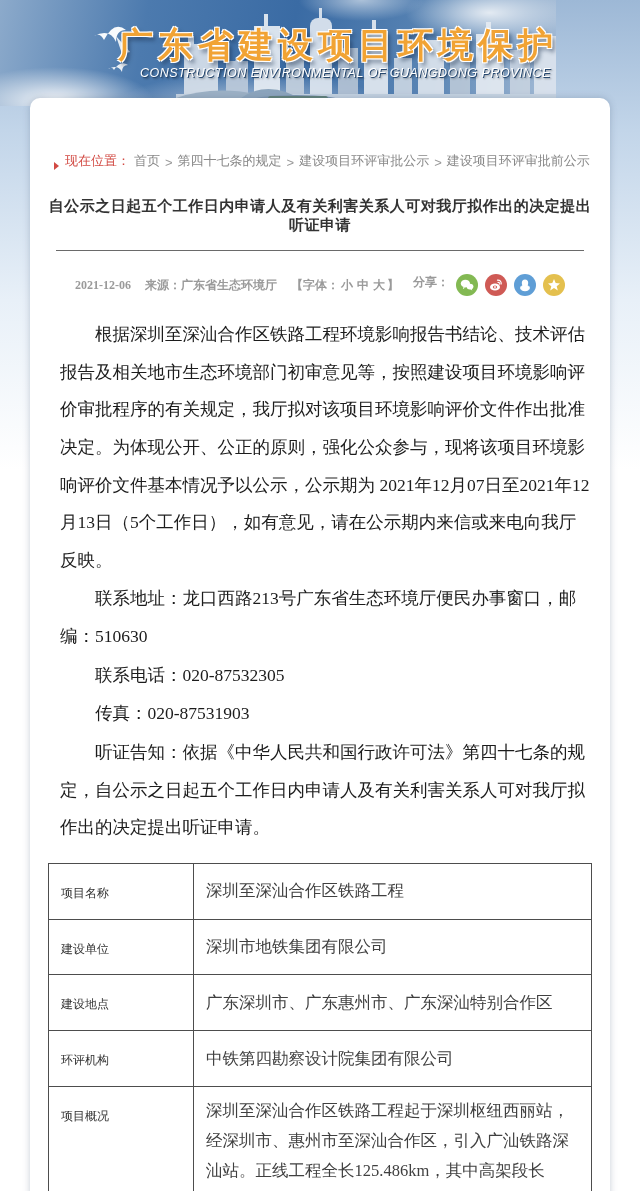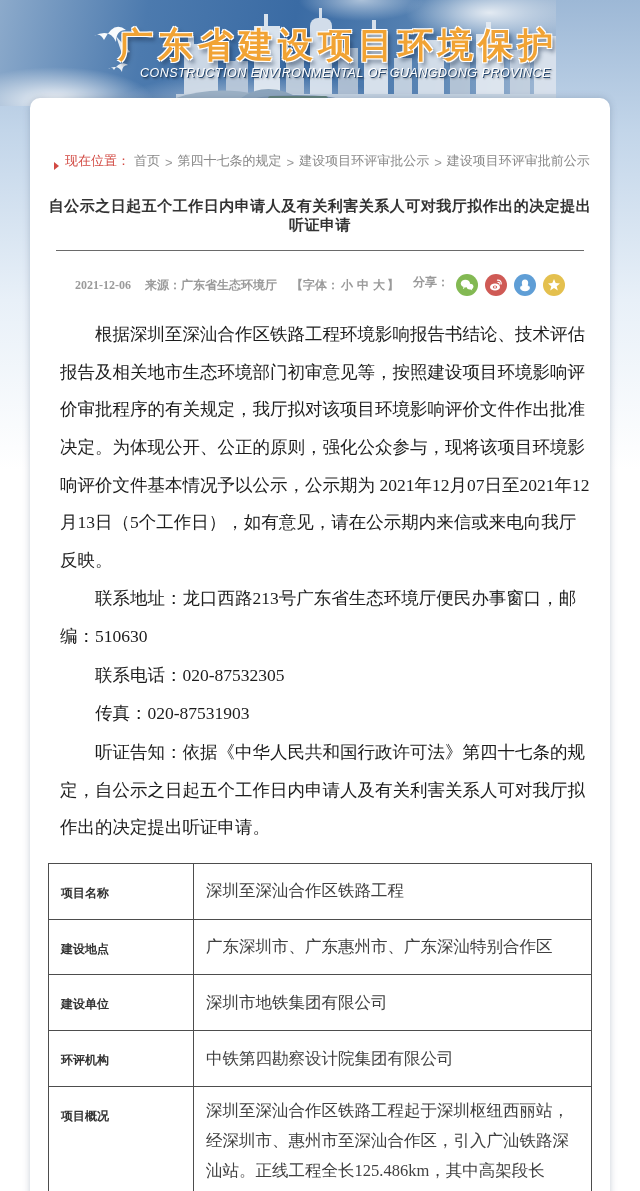--- a/index.html
+++ b/index.html
@@ -66,21 +66,21 @@
   .share-qzone  { background:#e4c04e; }
 
   
   .article-body { margin-top:20px; font-family:"Liberation Serif","DejaVu Serif",serif; font-size:17.5px; color:#1c1c1c;margin-left:12px; }
   .article-body p { text-indent:2em; line-height:2.15; margin-bottom:1px; }
 
   
   .info-table { width:100%; border-collapse:collapse; margin-top:16px; }
   .info-table th, .info-table td { border:1.5px solid #4d4d4d; }
   .info-table th {
-    width:145px; font-size:12px; font-weight:700; color:#333; text-align:left;
+    width:145px; font-size:12px; font-weight:400; color:#333; text-align:left;
     vertical-align:top; padding:12px 10px 8px 12px; line-height:2.9;
     font-family:"Liberation Sans","DejaVu Sans",sans-serif;
   }
   .info-table td {
     font-family:"Liberation Serif","DejaVu Serif",serif;
     font-size:16.5px; color:#404040; padding:9px 12px; line-height:1.82; vertical-align:middle;
   }
   .info-table tr.tall td { vertical-align:top; }
 </style>
 </head>
@@ -189,26 +189,26 @@
     <p>听证告知：依据《中华人民共和国行政许可法》第四十七条的规定，自公示之日起五个工作日内申请人及有关利害关系人可对我厅拟作出的决定提出听证申请。</p>
   </div>
 
   <table class="info-table">
     <tbody>
       <tr>
         <th>项目名称</th>
         <td>深圳至深汕合作区铁路工程</td>
       </tr>
       <tr>
+        <th>建设单位</th>
+        <td>深圳市地铁集团有限公司</td>
+      </tr>
+      <tr>
         <th>建设地点</th>
         <td>广东深圳市、广东惠州市、广东深汕特别合作区</td>
-      </tr>
-      <tr>
-        <th>建设单位</th>
-        <td>深圳市地铁集团有限公司</td>
       </tr>
       <tr>
         <th>环评机构</th>
         <td>中铁第四勘察设计院集团有限公司</td>
       </tr>
       <tr class="tall">
         <th>项目概况</th>
         <td>深圳至深汕合作区铁路工程起于深圳枢纽西丽站，经深圳市、惠州市至深汕合作区，引入广汕铁路深汕站。正线工程全长125.486km，其中高架段长25.994km（含车站高架），地下段长90.294km（含车站隧道），地面段长9.198 km（含车站路基）；新建联络线2条，分别为深汕铁路至厦深铁路联络线和深汕铁路至广汕铁路联络线，长度分别为5.925km和4.701km。沿线设置车站6座，分别为深汕站（为广汕高铁在建高架站，因本工程引入引起的深汕站站房工程、深汕场的正线桥与承轨层、四电等纳入本工程；其他站前工程变更及给排水工程纳入广汕铁路变更设计）、惠东站（既有地面站）、惠州南站（既有地下站）、深圳坪山站（既有高架站）、罗湖北站（新建地下站）以及西丽站（拟建地面站，整体纳入西丽枢纽工程，本工程不含）；新建惠东220kV牵引变电所和坪山220kV牵引变电所。工程建设标准为高速铁路、双线、电力牵引，深汕至罗湖北段设计速度目标值为350km/h，罗湖北至西丽段设计速度目标值为250km/h；项目按一次铺设跨区间无缝线路设计，无砟轨道。</td>
       </tr>
 

